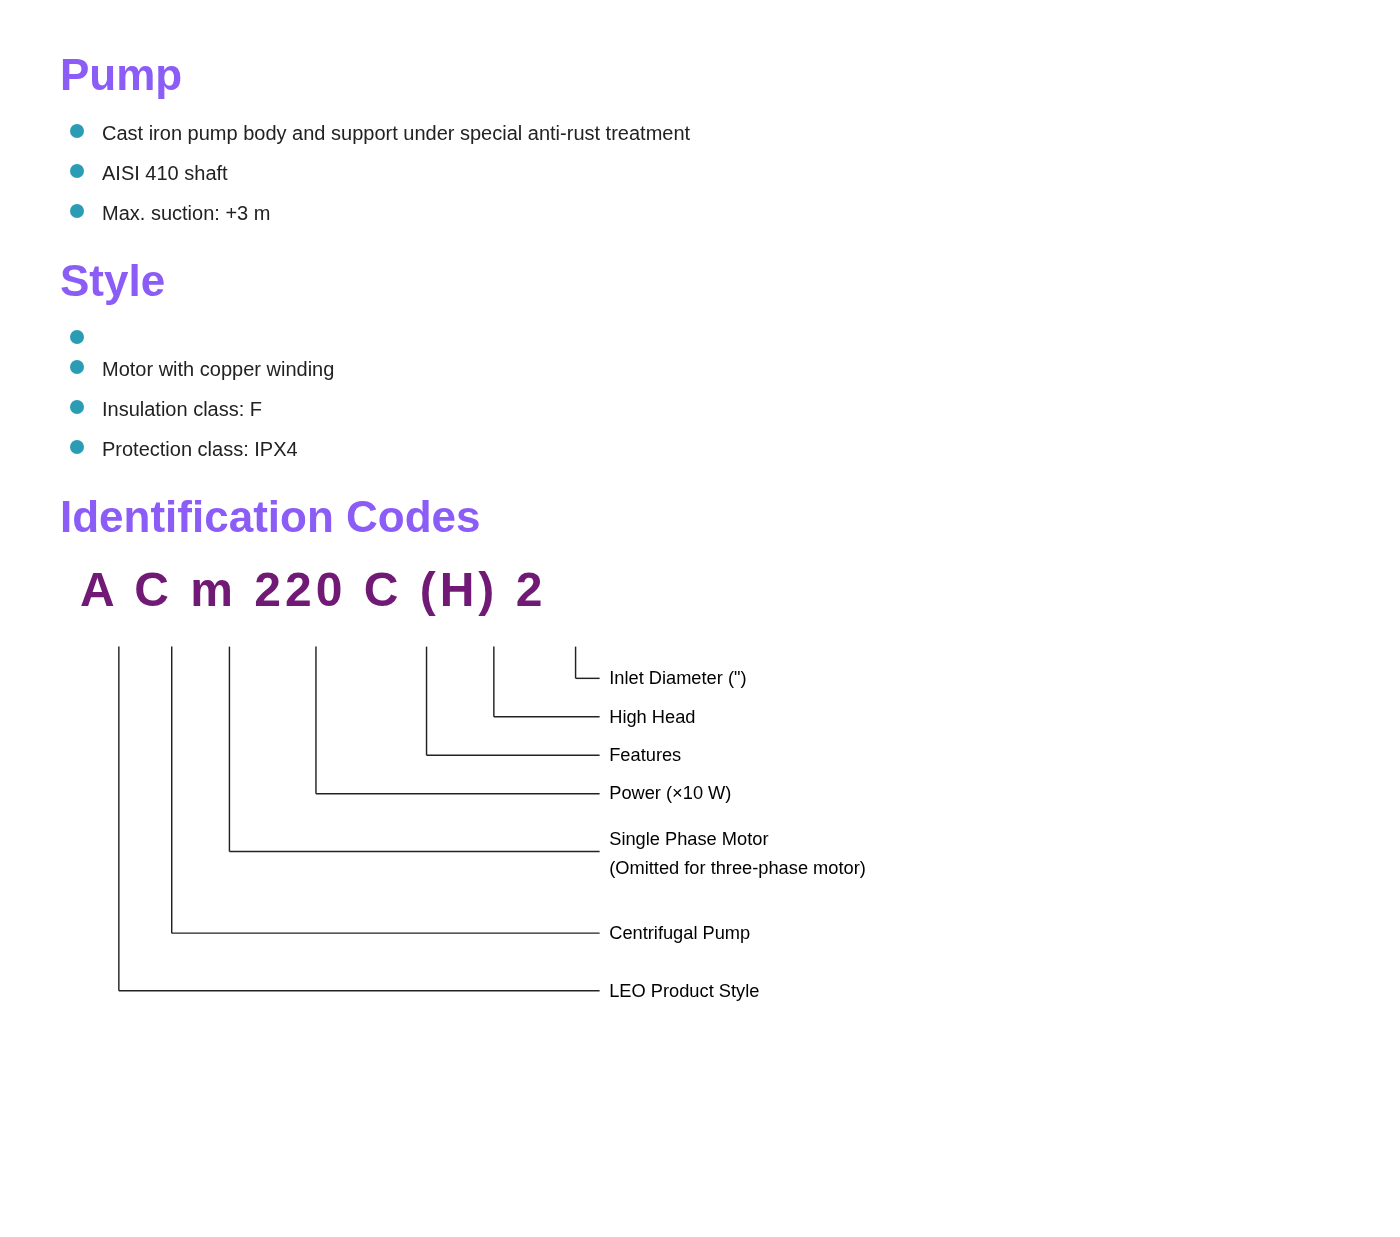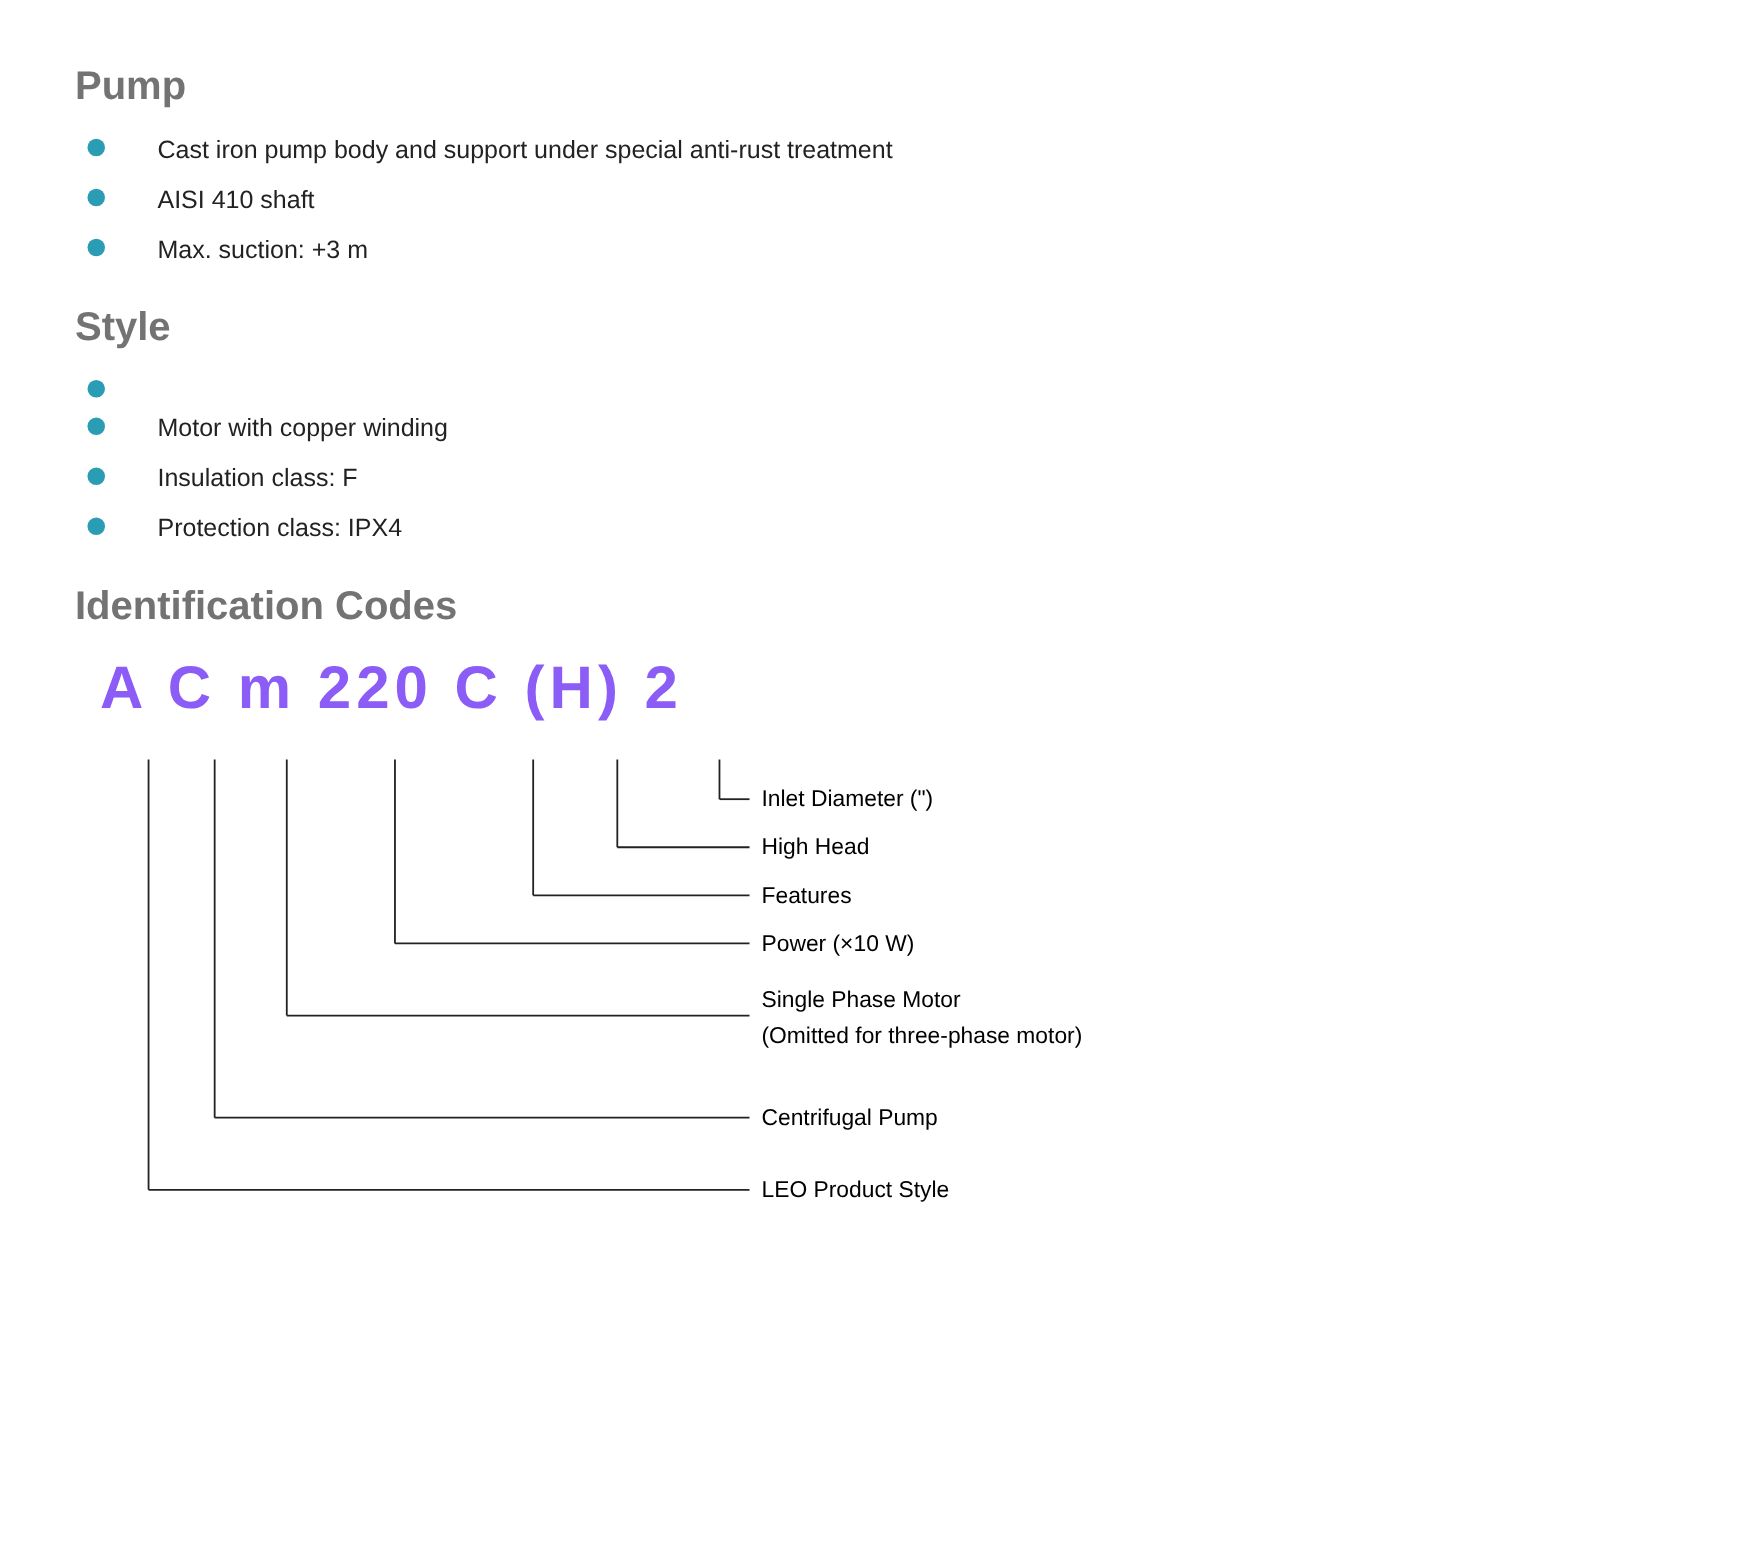--- a/index.html
+++ b/index.html
@@ -12,40 +12,39 @@
       background: #ffffff;
       font-family: Arial, sans-serif;
       font-size: 18px;
       color: #222222;
       padding: 40px 60px;
       width: 1400px;
       min-height: 1237px;
     }
 
     .section-title {
-      color: #737373;
-      font-size: 32px;
+      color: #8b5cf6;
+      font-size: 44px;
       font-weight: bold;
       margin-bottom: 18px;
       margin-top: 10px;
     }
 
     .bullet-list {
       list-style: none;
       margin-bottom: 28px;
       padding-left: 10px;
     }
 
     .bullet-list li {
       display: flex;
       align-items: flex-start;
       margin-bottom: 10px;
       font-size: 20px;
       line-height: 1.5;
-      gap: 24px;
     }
 
     .bullet-dot {
       display: inline-block;
       width: 14px;
       height: 14px;
       background-color: #2a9db5;
       border-radius: 50%;
       margin-right: 18px;
       margin-top: 6px;
@@ -54,21 +53,21 @@
 
     .id-codes-section {
       margin-top: 10px;
     }
 
     .id-code-display {
       font-size: 48px;
       font-weight: bold;
       letter-spacing: 4px;
       margin: 20px 0 0 20px;
-      color: #8b5cf6;
+      color: #701a75;
     }
 
     .diagram-container {
       position: relative;
       margin-left: 30px;
       margin-top: 10px;
       height: 420px;
     }
 
     svg.diagram-svg {

